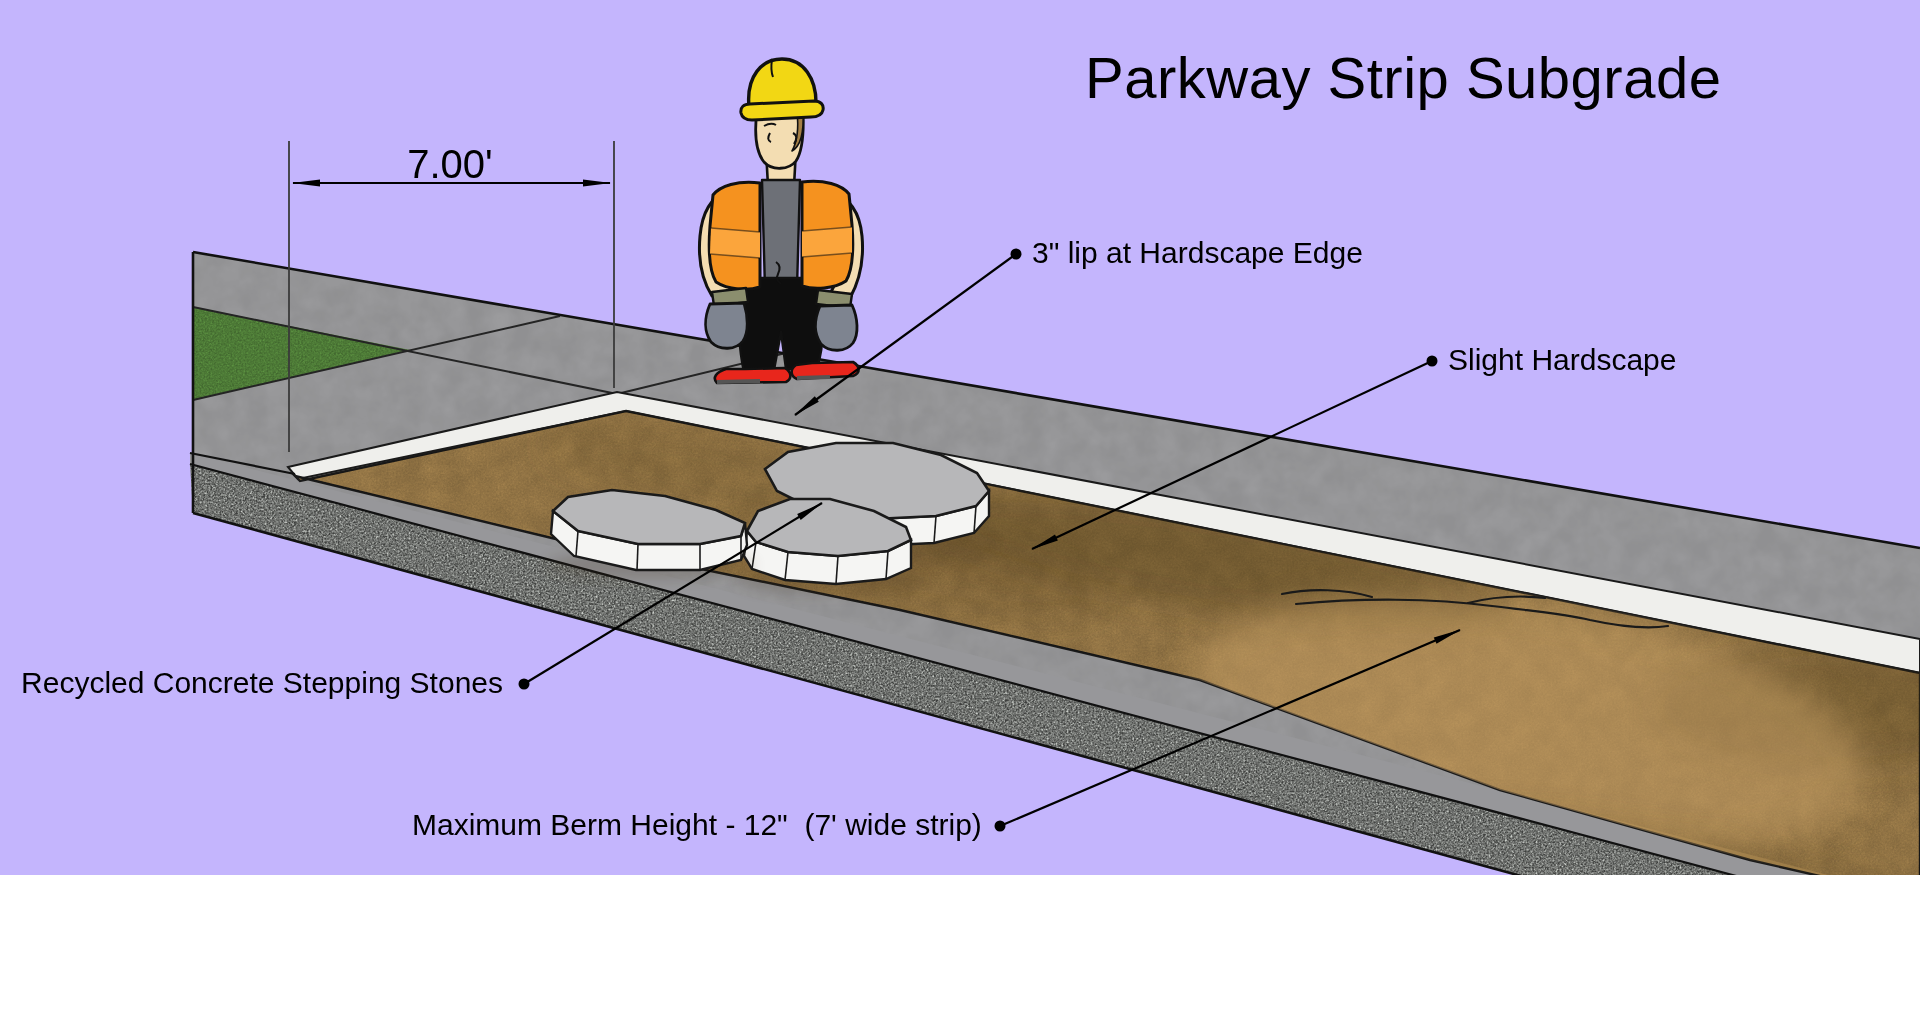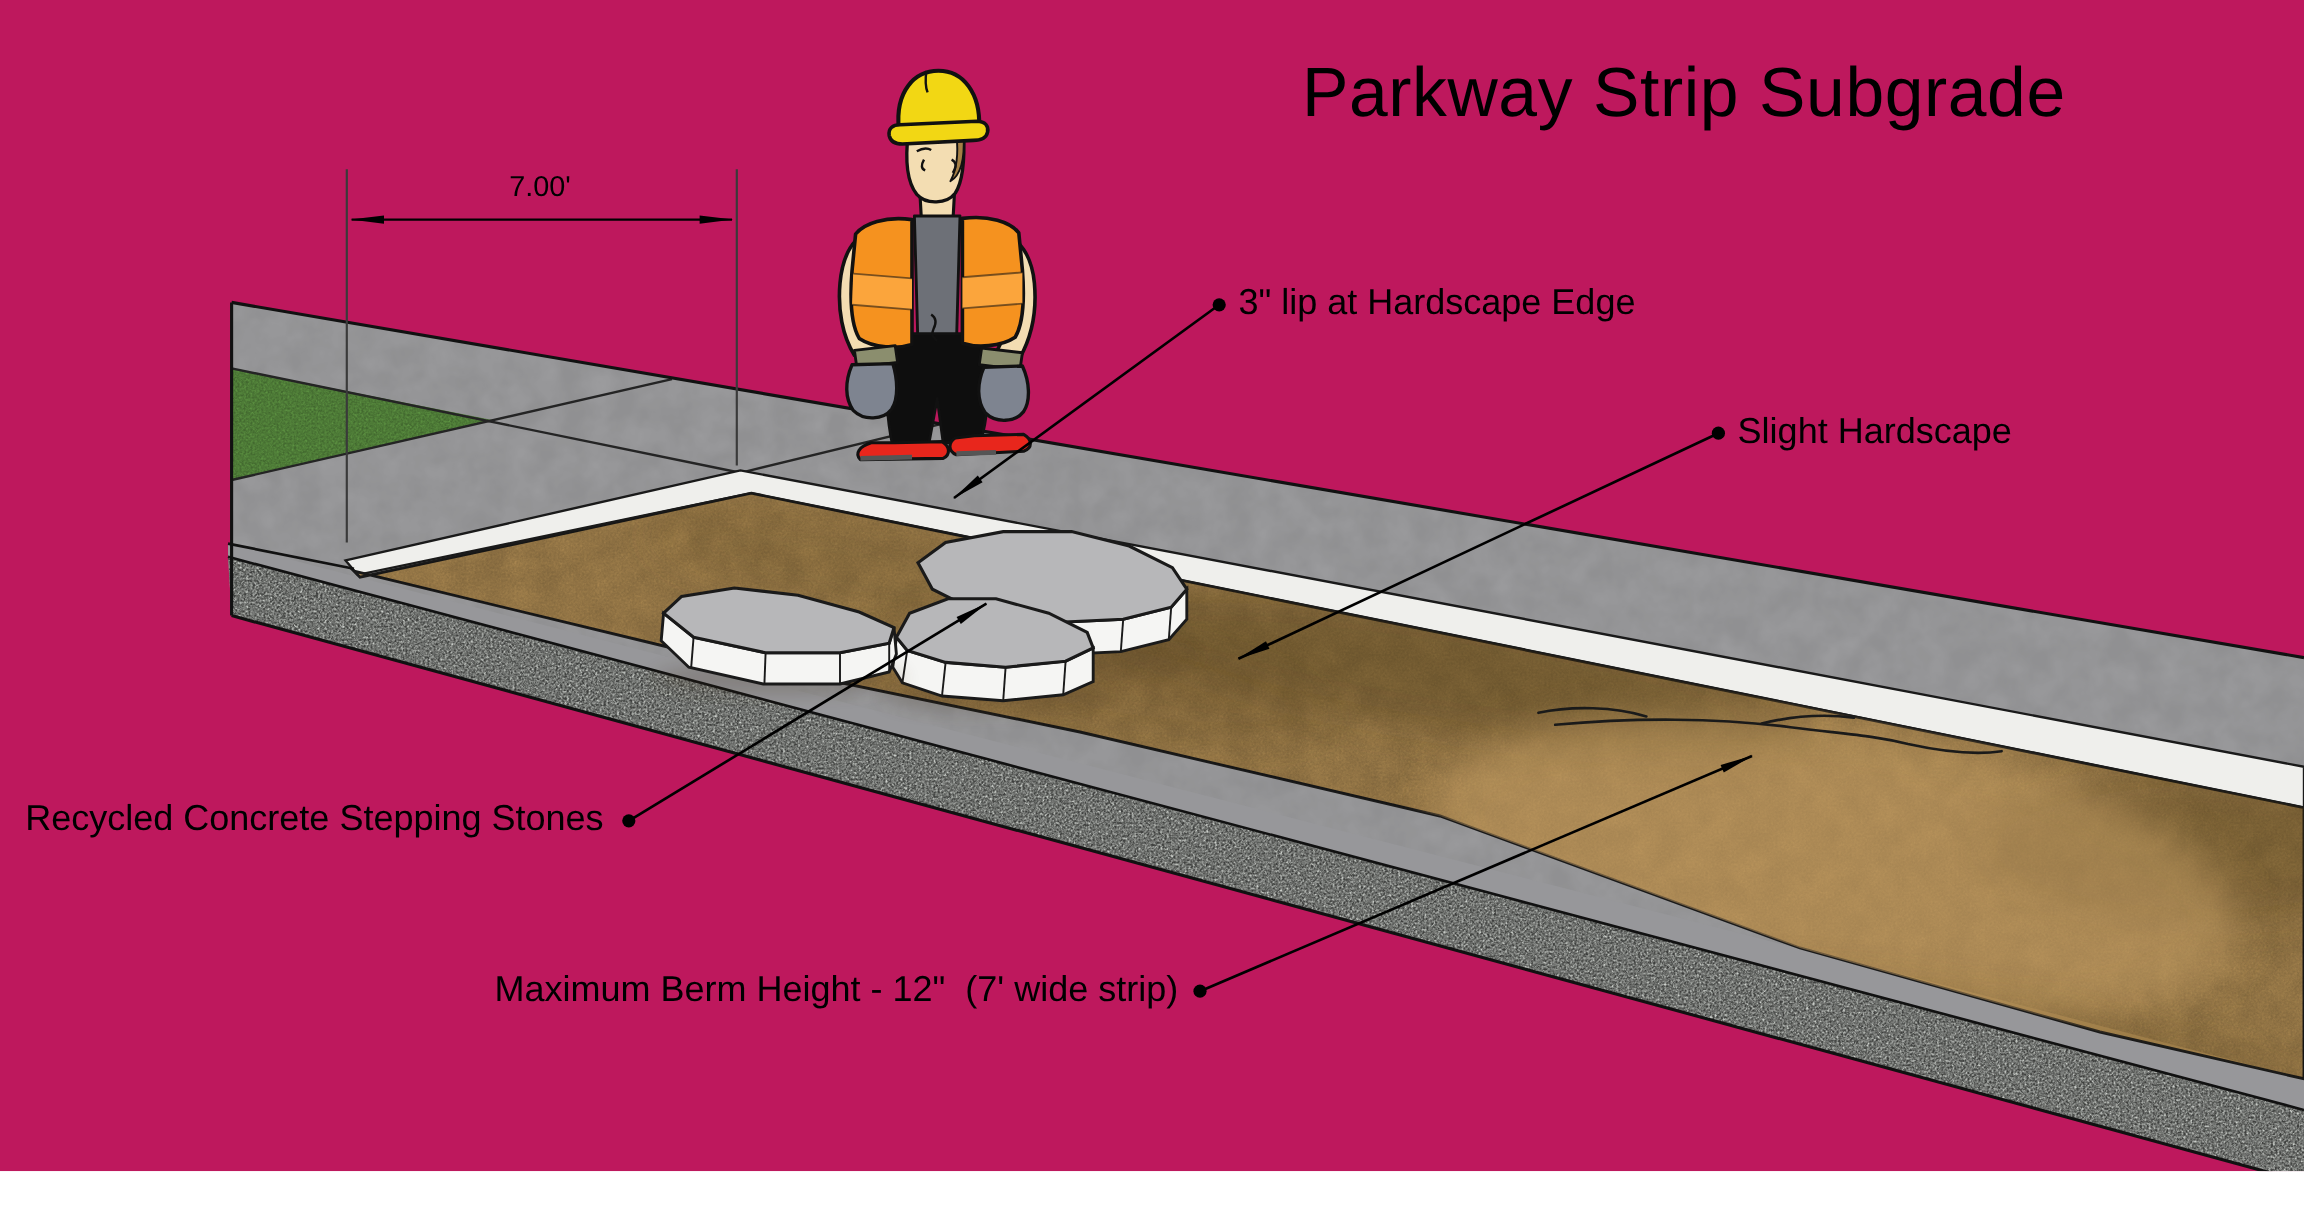--- a/index.html
+++ b/index.html
@@ -1,24 +1,24 @@
 <!DOCTYPE html>
 <html><head>
 <meta charset="utf-8">
 <style>
   html,body{margin:0;padding:0;background:#ffffff;}
   .stage{
-    position:relative;width:1920px;height:976px;background:#be185d;overflow:hidden;
+    position:relative;width:1920px;height:875px;background:#c4b5fd;overflow:hidden;
     font-family:"Liberation Sans","DejaVu Sans",sans-serif;color:#000;
   }
   .scene-svg{position:absolute;left:0;top:0;width:1920px;height:1011px;}
   .txt{position:absolute;white-space:pre;line-height:1.05;color:#000;}
   .title{font-size:58px;letter-spacing:0.5px;}
   .ann{font-size:30px;}
-  .dim-label{font-size:24px;text-align:center;}
+  .dim-label{font-size:40px;text-align:center;}
 </style>
 </head>
 <body>
 
 <div class="stage">
 
 <svg class="scene-svg" viewBox="0 0 1920 1011">
   <defs>
     <marker id="arrow" viewBox="0 0 30 16" refX="28" refY="8" markerWidth="30" markerHeight="16" markerUnits="userSpaceOnUse" orient="auto-start-reverse">
       <path d="M1,4.6 L29,8 L1,11.4 Z" fill="#000"></path>

